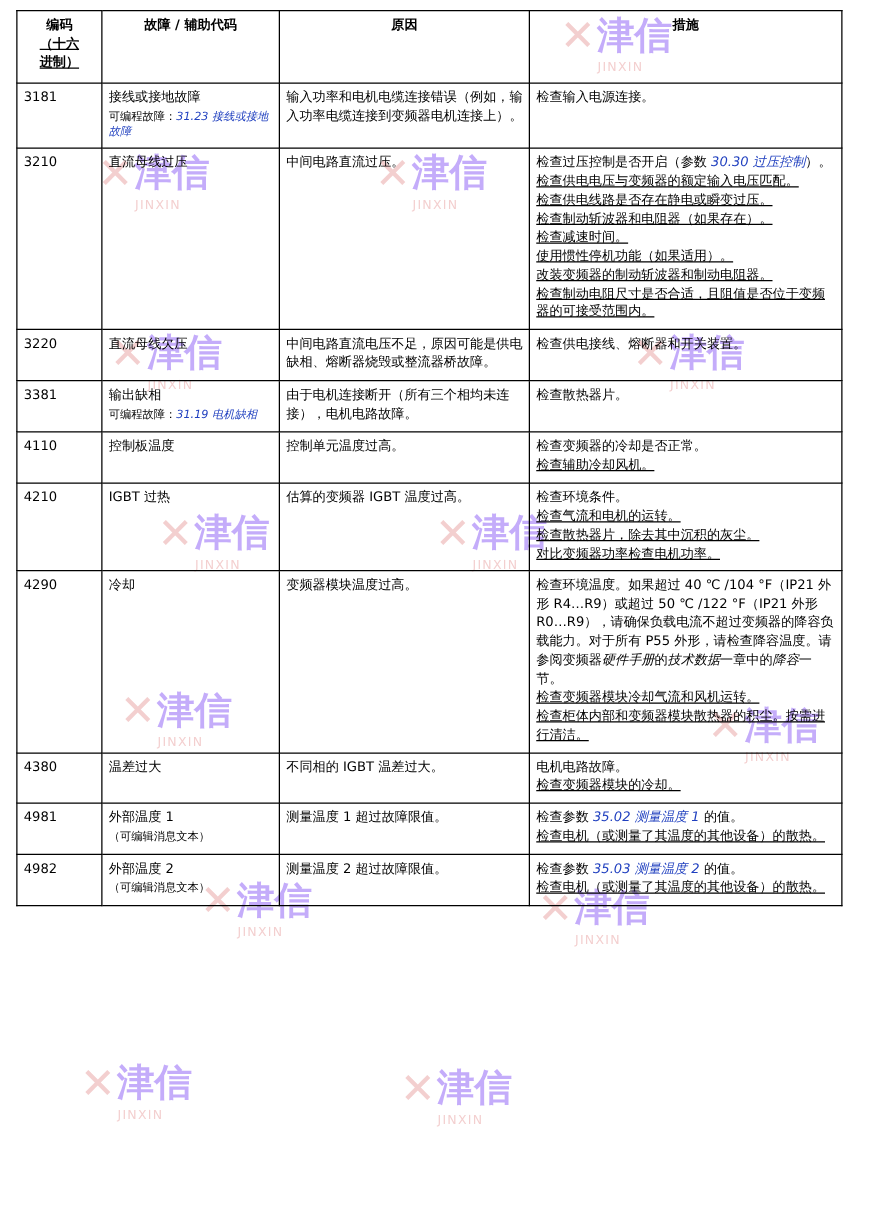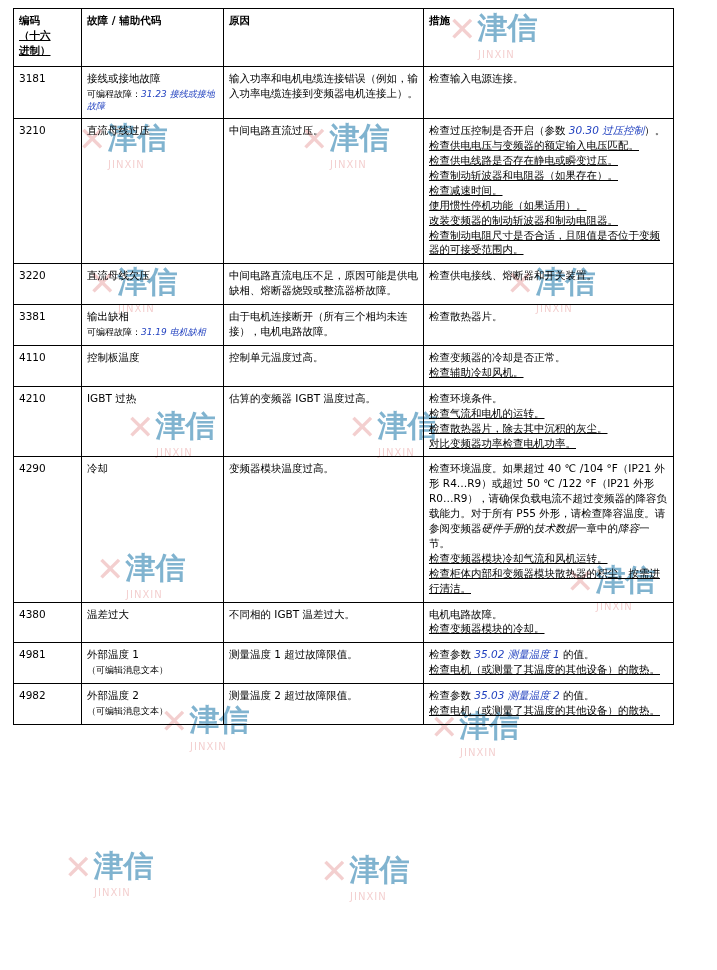--- a/index.html
+++ b/index.html
@@ -31,21 +31,21 @@
   }
   .wm .wm-x {
     font-size: 34px;
     font-weight: bold;
     color: #e8a0a0;
     letter-spacing: -2px;
   }
   .wm .wm-cn {
     font-size: 30px;
     font-weight: bold;
-    color: #0369a1;
+    color: #8b5cf6;
   }
   .wm .wm-en {
     font-size: 10px;
     font-weight: normal;
     color: #e8a0a0;
     letter-spacing: 1px;
   }
   .wm-row { display: flex; align-items: center; gap: 3px; }
 
   
@@ -70,21 +70,21 @@
     background: transparent;
   }
   col.c-code  { width: 68px; }
   col.c-fault { width: 142px; }
   col.c-cause { width: 200px; }
   col.c-act   { width: 250px; }
 
   th {
     font-weight: bold;
     font-size: 11px;
-    text-align: left;
+    text-align: center;
     height: 58px;
     vertical-align: top;
   }
   .code-cell { font-size: 11px; }
   .sub {
     display: block;
     font-size: 9px;
     line-height: 1.35;
     margin-top: 2px;
   }

